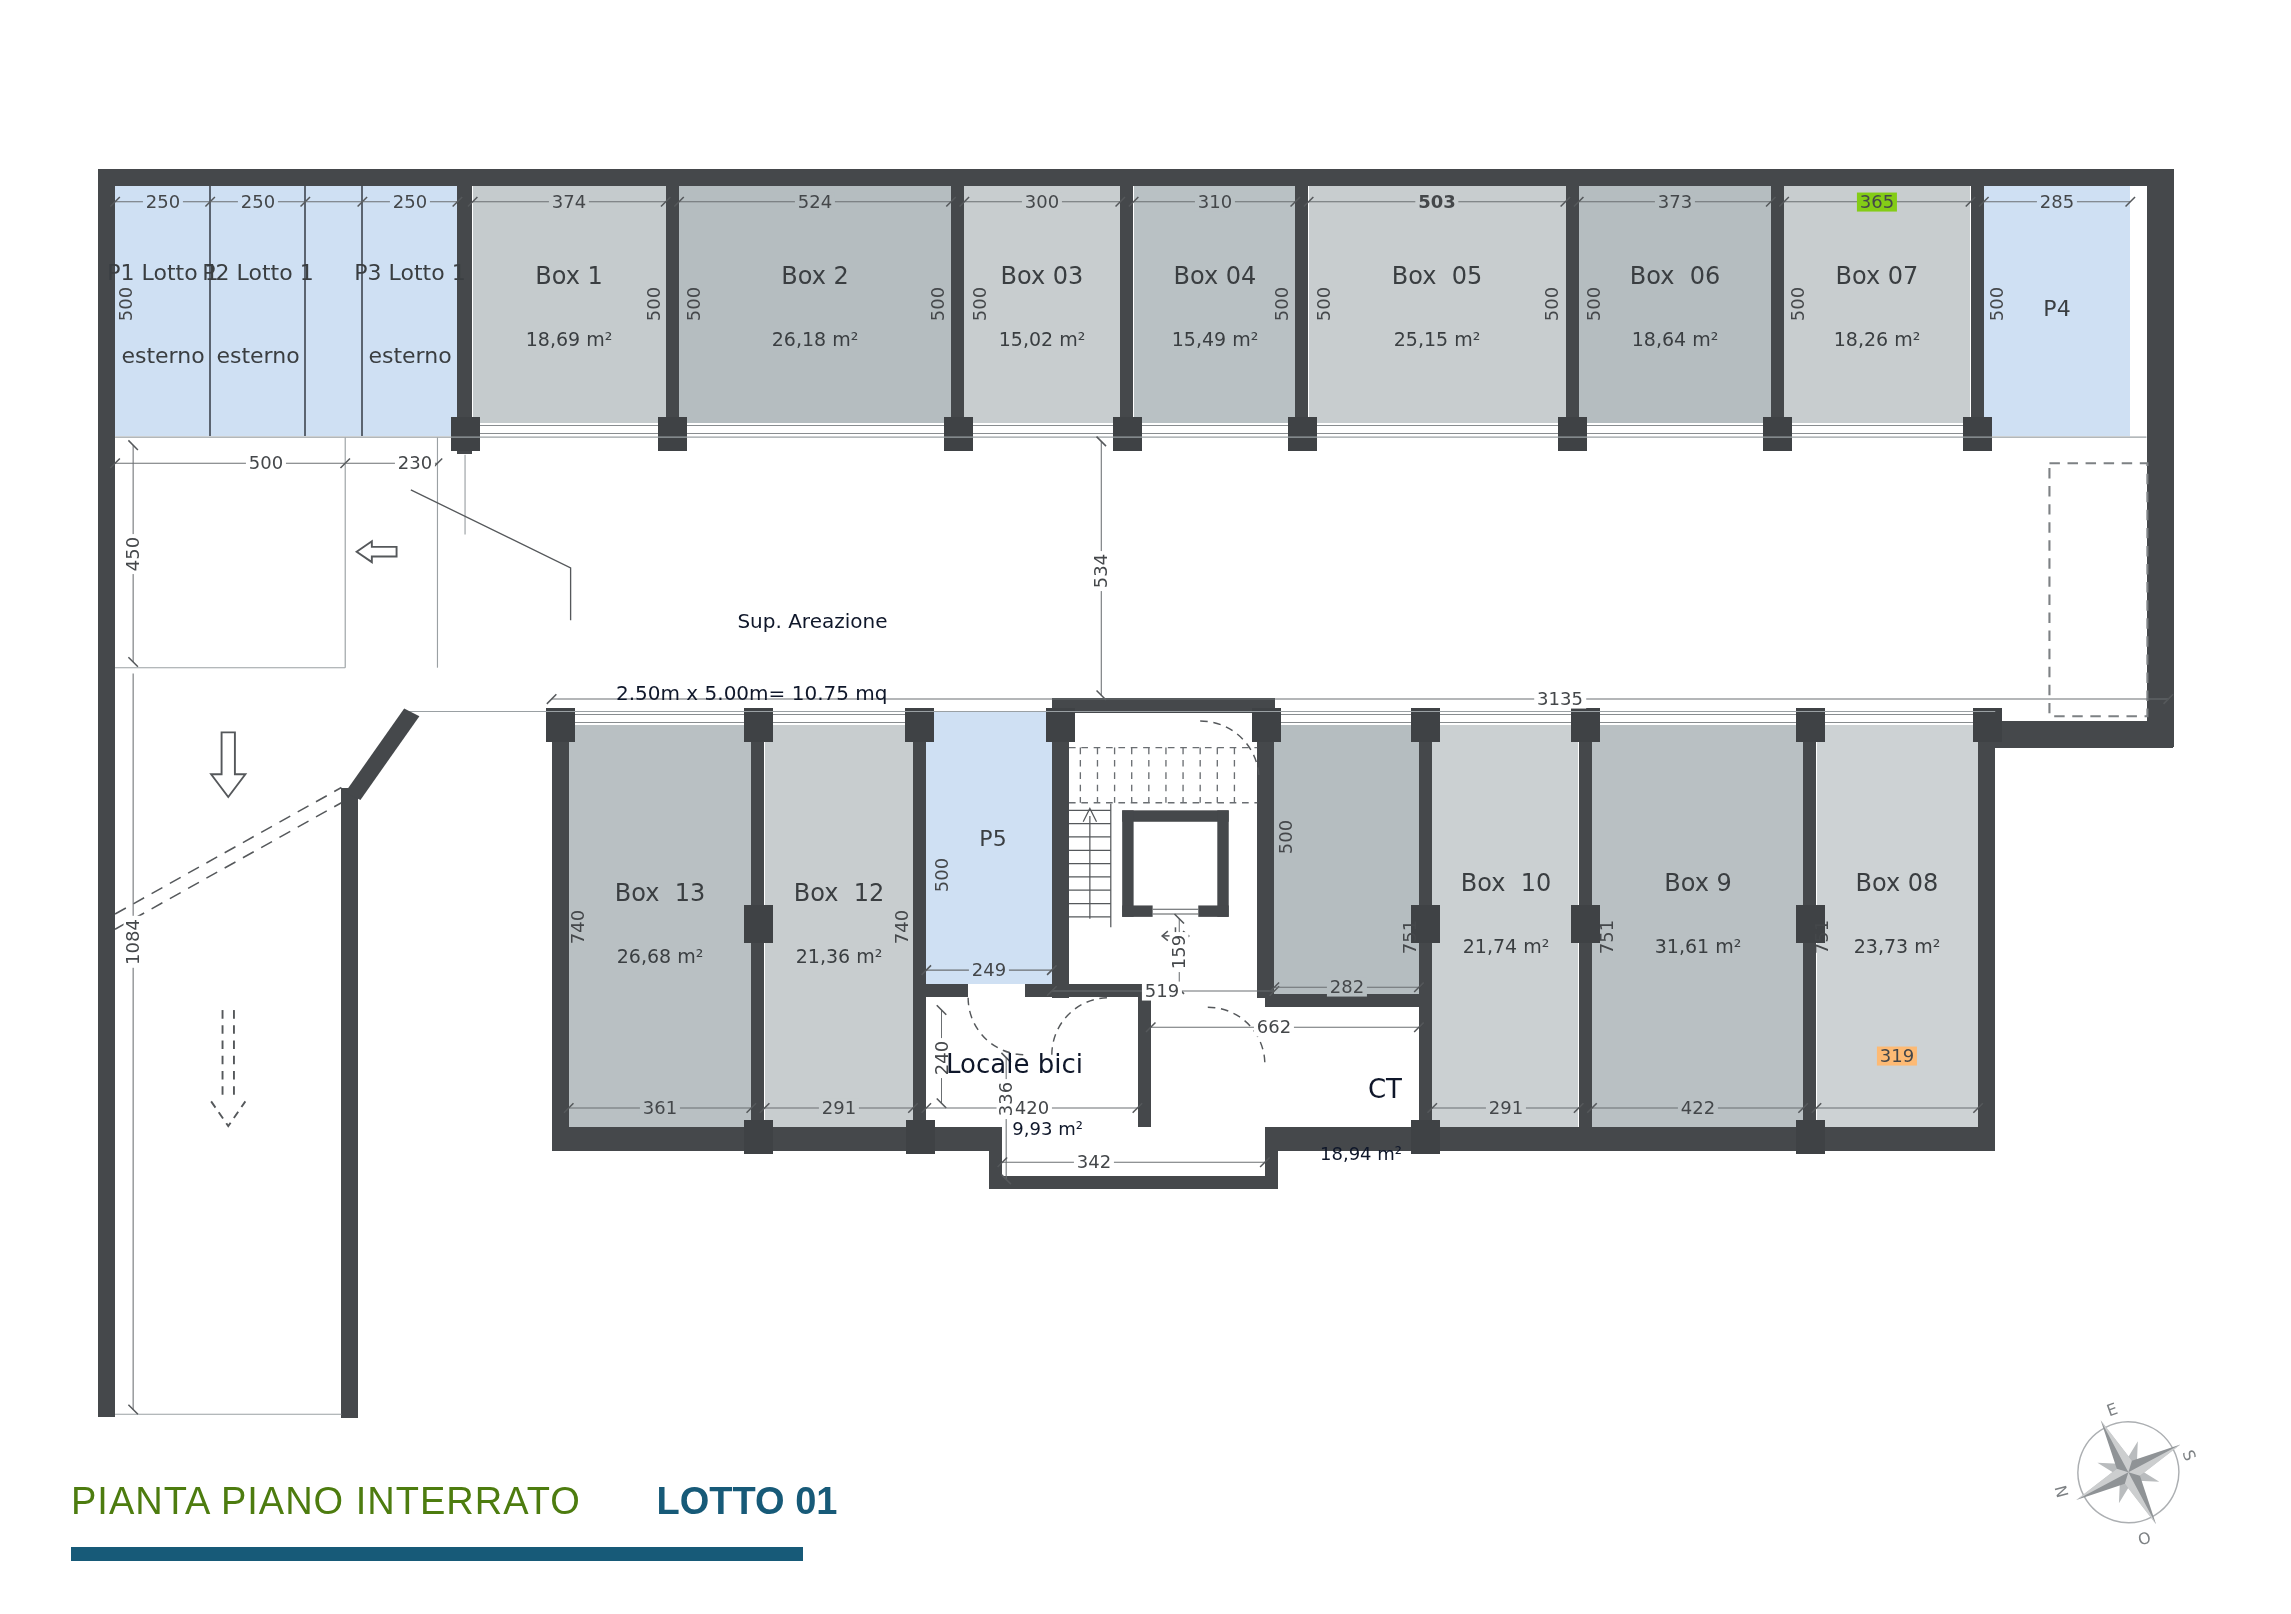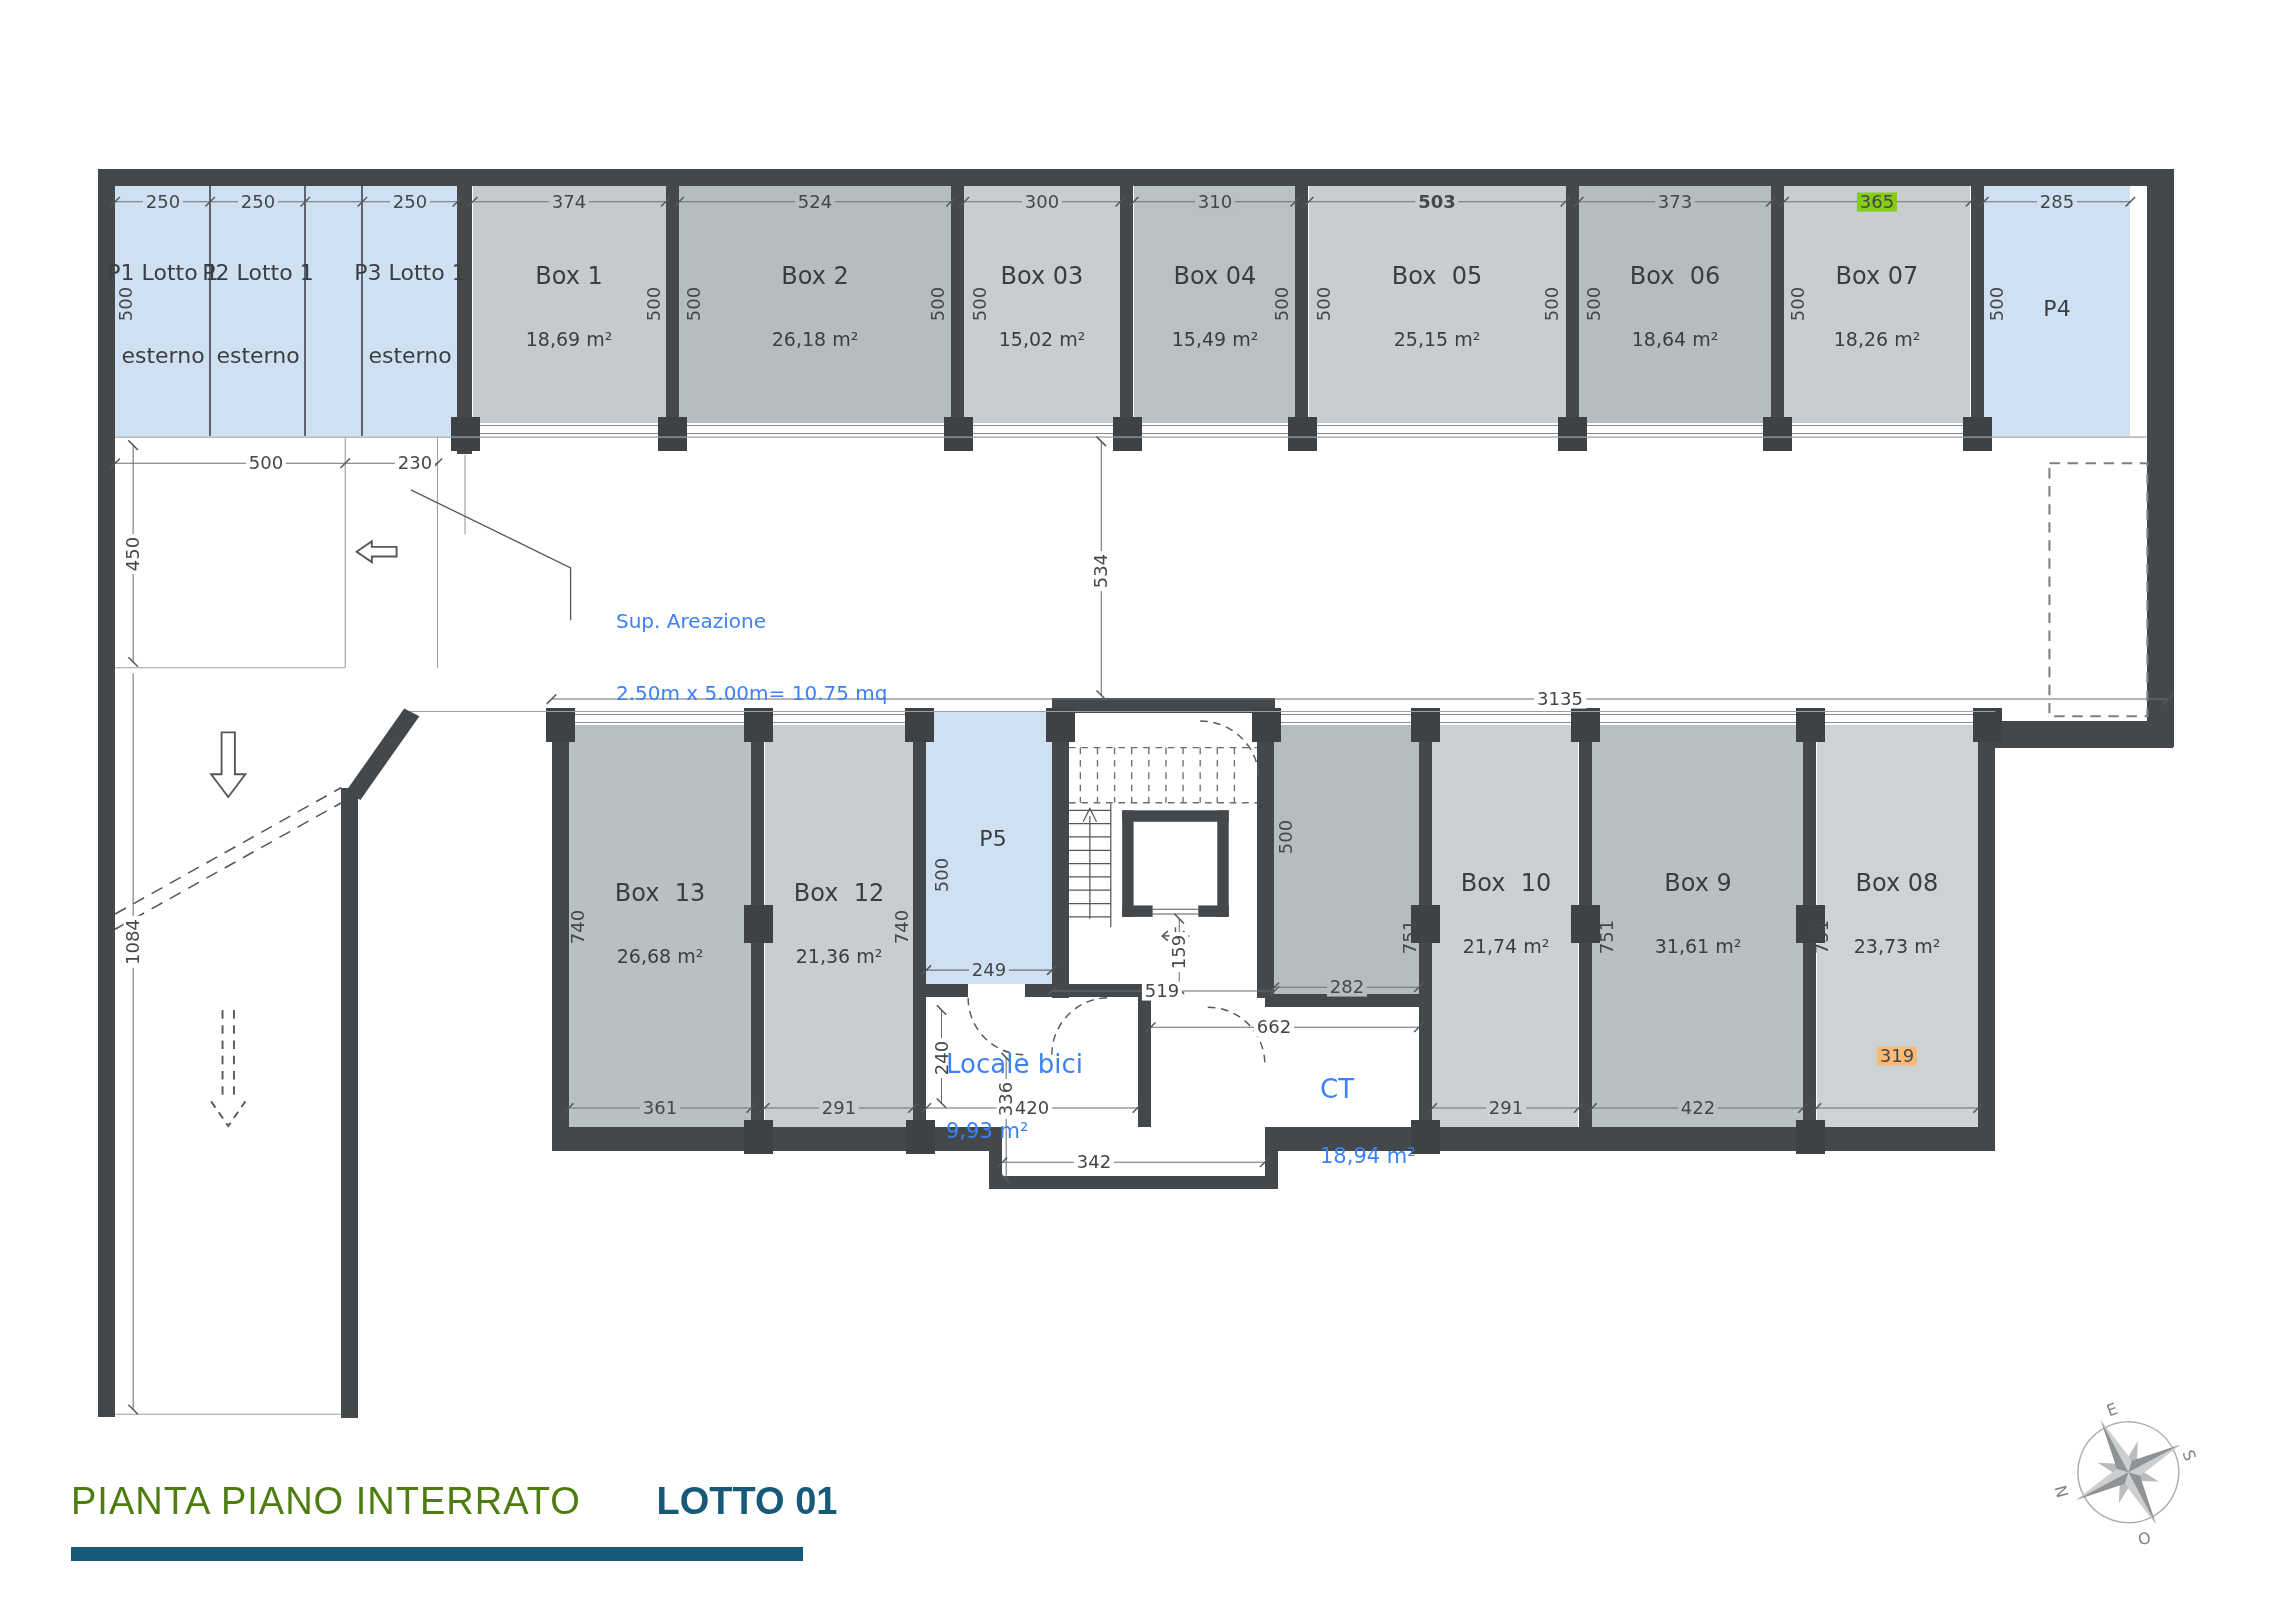--- a/index.html
+++ b/index.html
@@ -13,23 +13,23 @@
   svg.overlay{position:absolute;left:0;top:0;z-index:5;}
   .lbl{position:absolute;z-index:10;font-size:18px;white-space:pre;color:#44474a;
        transform:translate(-50%,-50%);line-height:1.05;}
   .lbl.v{transform:translate(-50%,-50%) rotate(-90deg);}
   .lbl.wb{background:#fff;padding:0 2.9px;}
   .room-label{position:absolute;z-index:10;transform:translate(-50%,-50%);text-align:center;
        white-space:pre;color:#3a3e41;line-height:1.25;}
   .room-label .nm{font-size:24px;}
   .room-label .ar{font-size:19px;}
   .p-label{font-size:22px;}
-  .free-label{position:absolute;z-index:10;color:#3b82f6;white-space:pre;line-height:1.25;}
+  .free-label{position:absolute;z-index:10;color:#0f172a;white-space:pre;line-height:1.25;text-align:right;}
   .free-label .nm{font-size:26px;}
-  .free-label .ar{font-size:21px;}
+  .free-label .ar{font-size:18px;}
   #title-block{position:absolute;left:71px;top:1480px;z-index:12;}
   #title-main{display:inline-block;font-family:"Liberation Sans",sans-serif;font-size:38px;
        color:#4d7c0f;letter-spacing:1px;}
   #title-lot{display:inline-block;font-family:"Liberation Sans",sans-serif;font-size:38px;
        font-weight:bold;color:#175a78;margin-left:71px;}
   #title-bar{position:absolute;left:71px;top:1547px;width:732px;height:14.3px;background:#175a78;z-index:12;}
   .compass-letter{position:absolute;z-index:11;font-size:16px;color:#7d8184;}
 </style>
 </head>
 <body>

